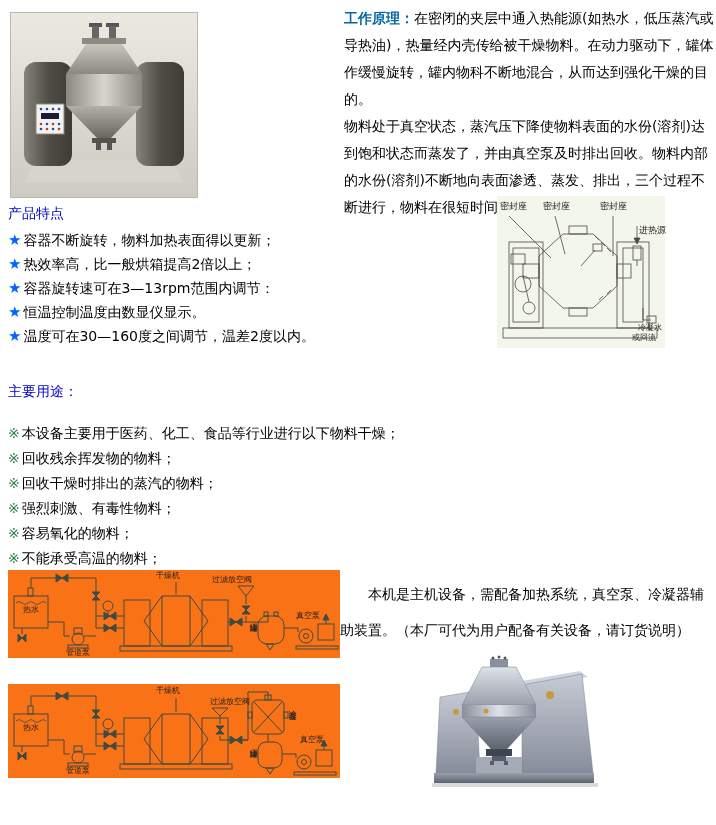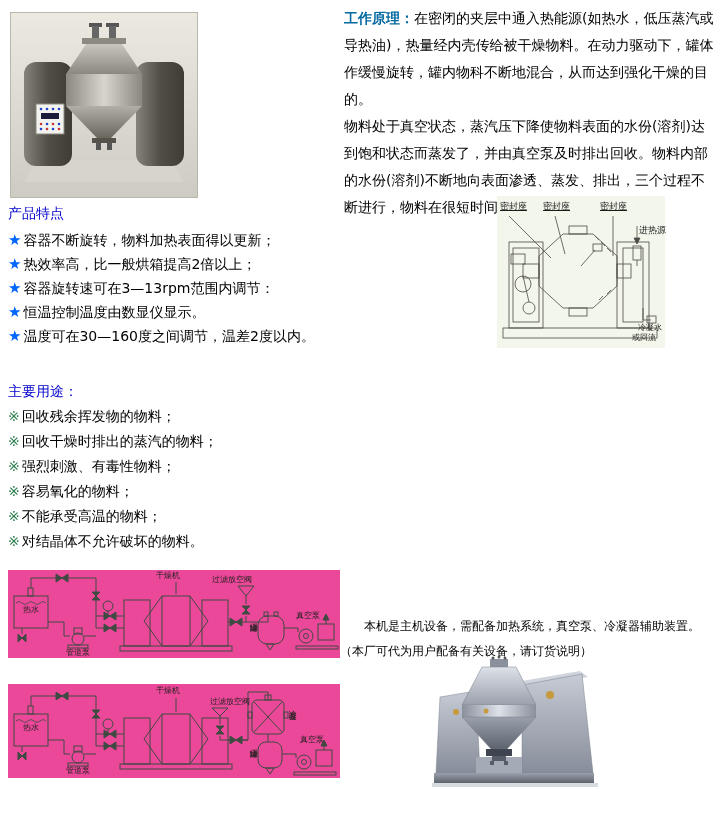--- a/index.html
+++ b/index.html
@@ -8,33 +8,33 @@
   .abs{position:absolute}
   .section-head{font-weight:normal;color:#0000cc;font-size:14px;line-height:20px}
   #principle{left:344px;top:5px;width:372px;font-size:14px;line-height:27px}
   #principle p{margin:0}
   #principle .head{color:#0369a1;font-weight:bold}
   #features{left:8px;top:203px;width:340px}
   #features .section-head{margin-bottom:5px}
   .feat-item{font-size:14px;line-height:24px;white-space:nowrap}
   .star{color:#0066ff;margin-right:2px;font-size:15px}
   #uses{left:8px;top:381px;width:348px}
-  #uses .section-head{margin-bottom:3px}
+  #uses .section-head{margin-bottom:20px}
   .use-item{font-size:14px;line-height:25px;white-space:nowrap}
   .mark{color:#2e8050;margin-right:2px}
-  #note{left:340px;top:614px;width:376px;font-size:12px;line-height:25px;text-indent:2em}
+  #note{left:340px;top:576px;width:376px;font-size:14px;line-height:36px;text-indent:2em}
   .photo1{left:10px;top:12px;width:188px;height:186px}
   .photo2{left:430px;top:655px;width:182px;height:146px}
   .tech{left:497px;top:196px;width:168px;height:152px;background:#f3f6ea}
-  .flow{background:#ec4899}
+  .flow{background:#f97316}
   .flow1{left:8px;top:570px;width:332px;height:88px}
   .flow2{left:8px;top:684px;width:332px;height:94px}
   .diag{position:absolute}
   .lbl{position:absolute;font-size:9px;line-height:1.1;color:#1a1a1a;white-space:nowrap}
-  .lbl.u{text-decoration:underline}
+  .lbl.u{}
   .flow .lbl{font-size:8px;color:#222}
   .lbl.v{writing-mode:vertical-rl;letter-spacing:1px}
 </style>
 </head>
 <body>
 
 <div class="abs photo1">
   <svg width="188" height="186" viewBox="0 0 188 186">
     <defs>
       <linearGradient id="p1bg" x1="0" y1="0" x2="0" y2="1">
@@ -144,20 +144,21 @@
   <div class="section-head">产品特点</div>
   <div class="feat-item"><span class="star">★</span><span>容器不断旋转，物料加热表面得以更新；</span></div>
   <div class="feat-item"><span class="star">★</span><span>热效率高，比一般烘箱提高2倍以上；</span></div>
   <div class="feat-item"><span class="star">★</span><span>容器旋转速可在3—13rpm范围内调节：</span></div>
   <div class="feat-item"><span class="star">★</span><span>恒温控制温度由数显仪显示。</span></div>
   <div class="feat-item"><span class="star">★</span><span>温度可在30—160度之间调节，温差2度以内。</span></div>
 </div>
 
 <div id="uses" class="abs">
   <div class="section-head">主要用途：</div>
+  <div class="use-item"><span class="mark">※</span><span>本设备主要用于医药、化工、食品等行业进行以下物料干燥；</span></div>
   <div class="use-item"><span class="mark">※</span><span>回收残余挥发物的物料；</span></div>
   <div class="use-item"><span class="mark">※</span><span>回收干燥时排出的蒸汽的物料；</span></div>
   <div class="use-item"><span class="mark">※</span><span>强烈刺激、有毒性物料；</span></div>
   <div class="use-item"><span class="mark">※</span><span>容易氧化的物料；</span></div>
   <div class="use-item"><span class="mark">※</span><span>不能承受高温的物料；</span></div>
   <div class="use-item"><span class="mark">※</span><span>对结晶体不允许破坏的物料。</span></div>
 </div>
 
 <div class="diag flow flow1">
   <svg width="332" height="88" viewBox="0 0 332 88" stroke="#3f4a42" stroke-width="1" fill="none">

